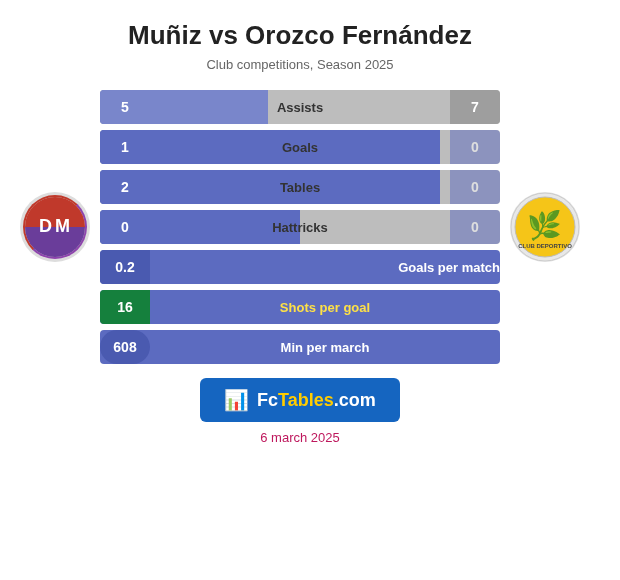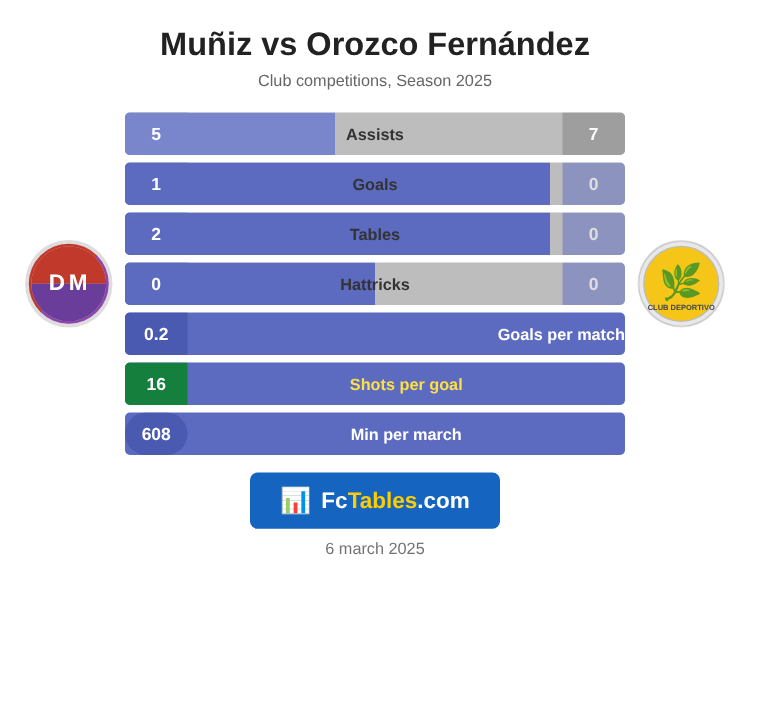--- a/index.html
+++ b/index.html
@@ -154,21 +154,21 @@
       font-size: 18px;
       font-weight: bold;
     }
 
     .watermark-text span {
       color: #ffcc00;
     }
 
     .date-text {
       font-size: 13px;
-      color: #737373;
+      color: #be185d;
       text-align: center;
     }
 
     
     .logo-dm {
       width: 70px;
       height: 70px;
       border-radius: 50%;
       background: #ddd;
       display: flex;

